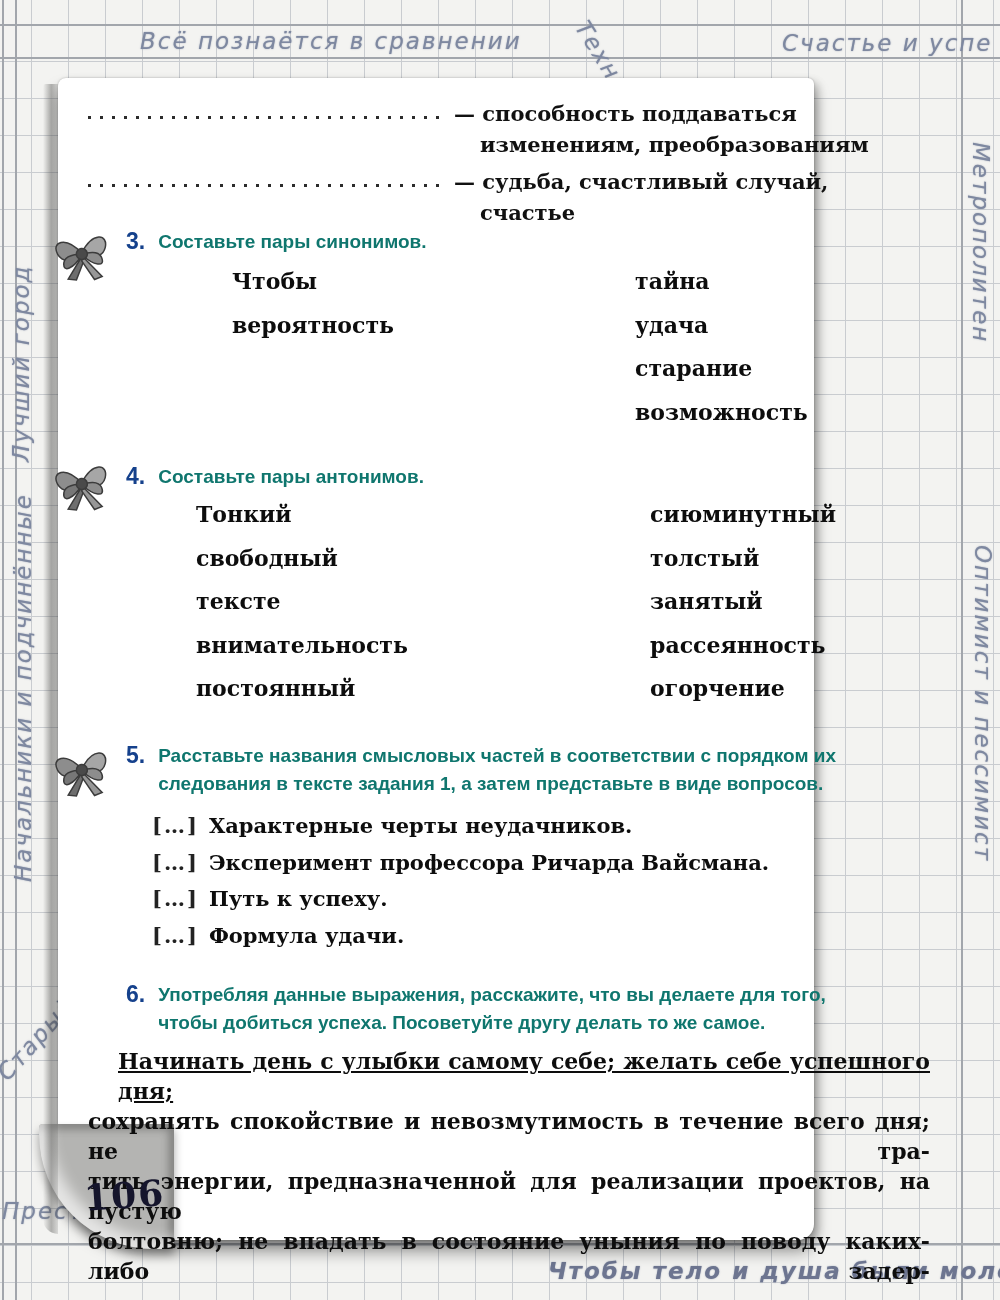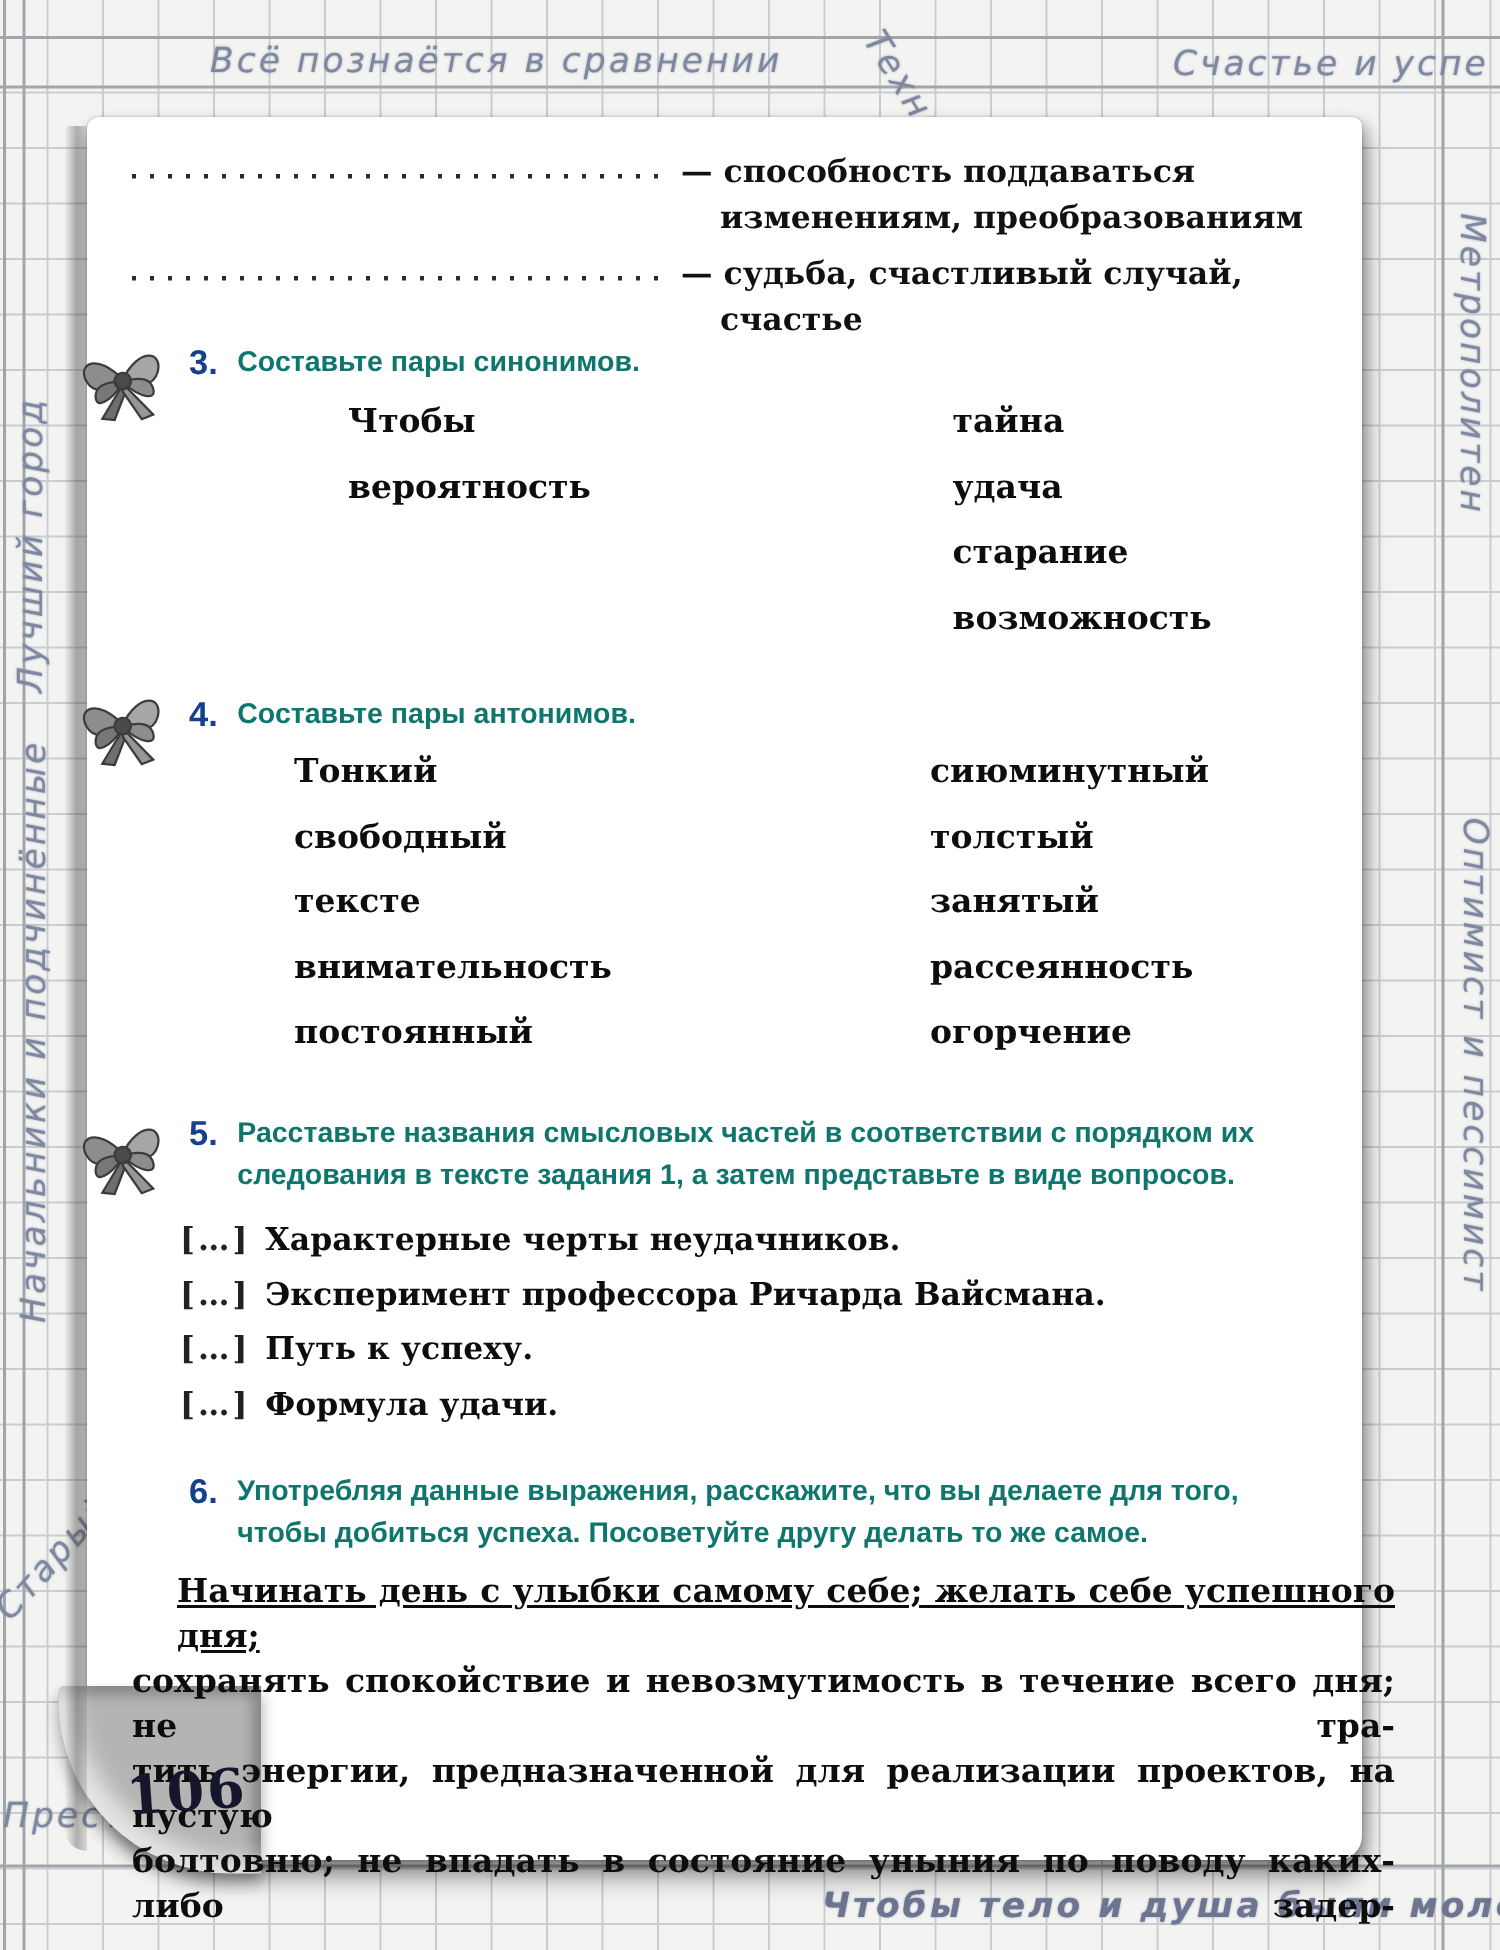--- a/index.html
+++ b/index.html
@@ -22,21 +22,21 @@
     position:absolute;z-index:2;white-space:nowrap;
     font-family:"DejaVu Sans", sans-serif;font-style:italic;
     color:#7e88a0;letter-spacing:2px;font-size:23px;
     text-shadow:0 0 1.5px rgba(126,136,160,.75);
   }
   .rot-left{transform:rotate(-90deg);transform-origin:left top;}
   .rot-right{transform:rotate(90deg);transform-origin:left top;}
 
   
   .page{
-    position:absolute;left:58px;top:78px;width:850px;height:1162px;
+    position:absolute;left:58px;top:78px;width:756px;height:1162px;
     background:#ffffff;z-index:3;
     border-radius:8px 6px 16px 88px / 8px 6px 16px 78px;
     box-shadow:0 12px 16px rgba(0,0,0,.38), 4px 4px 9px rgba(0,0,0,.22), 0 0 2px rgba(0,0,0,.25);
   }
   .page-left-edge{
     position:absolute;left:-15px;top:6px;width:15px;height:99%;
     background:linear-gradient(90deg, rgba(90,90,88,0) 0%, rgba(80,80,78,.42) 55%, rgba(60,60,58,.15) 100%);
     border-radius:10px 0 0 60px;
   }
   .corner-curl{
@@ -66,21 +66,21 @@
   .ex-instr{
     font-family:"Liberation Sans", sans-serif;font-weight:bold;
     font-size:19px;line-height:28px;color:#0f766e;
   }
   
   .wcol{position:absolute;font-weight:bold;font-size:22px;color:#0d0d0d;}
   .wcol div{line-height:43.5px;}
 
   
   .ex5-items{position:absolute;font-weight:bold;font-size:21px;color:#0d0d0d;}
-  .ex5-items div{line-height:36.5px;}
+  .ex5-items div{line-height:36.5px;margin-left:32px;}
   .bracket{color:#222;letter-spacing:2px;margin-right:10px;}
 
   
   .para{position:absolute;width:842px;font-weight:bold;font-size:22px;color:#0d0d0d;}
   .para div{line-height:30px;text-align:justify;text-align-last:justify;}
   .para div.first{padding-left:30px;text-decoration:underline;}
 
   .page-num{
     position:absolute;left:26px;top:1096px;
     font-family:"DejaVu Serif", serif;font-weight:bold;font-size:36px;color:#15152c;
@@ -164,21 +164,21 @@
     <span class="ex-num">4.</span>
     <div class="ex-instr">Составьте пары антонимов.</div>
   </div>
   <div class="wcol" style="left:138px;top:415px">
     <div>Тонкий</div>
     <div>свободный</div>
     <div>тексте</div>
     <div>внимательность</div>
     <div>постоянный</div>
   </div>
-  <div class="wcol" style="left:562px;top:415px">
+  <div class="wcol" style="left:592px;top:415px">
     <div>сиюминутный</div>
     <div>толстый</div>
     <div>занятый</div>
     <div>рассеянность</div>
     <div>огорчение</div>
   </div>
 
   <svg class="bow" style="left:-8px;top:658px;transform:rotate(-8deg)" viewBox="0 0 64 64">
     <g stroke="#3c3c3c" stroke-width="1.5">
       <path d="M32,30 C18,10 3,15 8,28 C12,38 25,37 32,30 Z" fill="#8d8d8d"></path>

